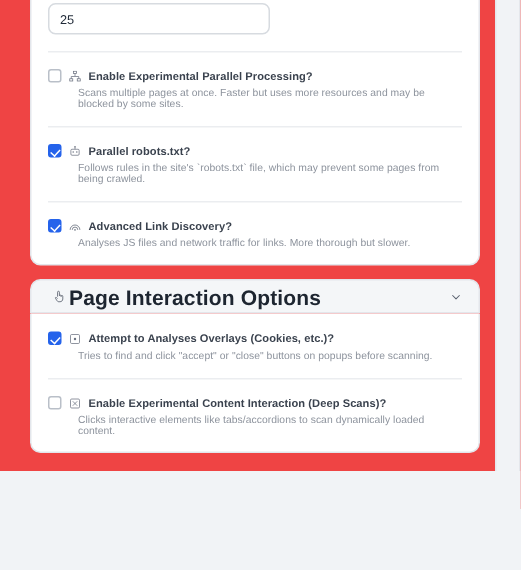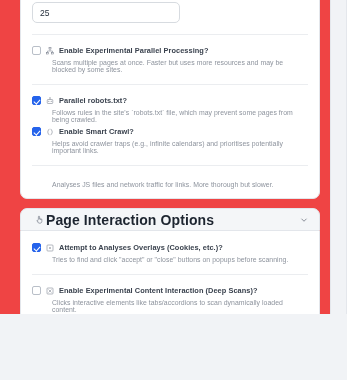--- a/index.html
+++ b/index.html
@@ -213,37 +213,35 @@
                 <circle cx="8" cy="1.6" r="1.1" fill="#6b7280"></circle>
                 <circle cx="5.6" cy="8.6" r="1" fill="#6b7280"></circle>
                 <circle cx="10.4" cy="8.6" r="1" fill="#6b7280"></circle>
               </svg>
             </span>
             <span class="opt-label">Parallel robots.txt?</span>
           </div>
           <div class="opt-desc">Follows rules in the site's `robots.txt` file, which may prevent some pages from being crawled.</div>
         </div>
 
-        <div class="opt-group" style="margin-top:2px;">
+
+        <div class="divider"></div>
+
+        <div class="opt-group pad-bot">
           <div class="opt-row">
             <span class="cbx checked"></span>
             <span class="ico">
               <svg width="8" height="8" viewBox="0 0 16 16">
-                <path d="M6 2.5C4 2.5 4.6 7 3 8c1.6 1 1 5.5 3 5.5" fill="none" stroke="#6b7280" stroke-width="1.1" stroke-linecap="round"></path>
-                <path d="M10 2.5c2 0 1.4 4.5 3 5.5-1.6 1-1 5.5-3 5.5" fill="none" stroke="#6b7280" stroke-width="1.1" stroke-linecap="round"></path>
-              </svg>
-            </span>
-            <span class="opt-label">Enable Smart Crawl?</span>
-          </div>
-          <div class="opt-desc">Helps avoid crawler traps (e.g., infinite calendars) and prioritises potentially important links.</div>
-        </div>
-
-        <div class="divider"></div>
-
-        <div class="opt-group pad-bot">
+                <path d="M1.5 12.5a6.5 6.5 0 0 1 13 0" fill="none" stroke="#6b7280" stroke-width="1.1"></path>
+                <path d="M4.3 12.5a3.7 3.7 0 0 1 7.4 0" fill="none" stroke="#6b7280" stroke-width="1.1"></path>
+                <circle cx="8" cy="12.5" r="1.1" fill="#6b7280"></circle>
+              </svg>
+            </span>
+            <span class="opt-label">Advanced Link Discovery?</span>
+          </div>
           <div class="opt-desc">Analyses JS files and network traffic for links. More thorough but slower.</div>
         </div>
 
       </div>
     </div>
 
     <div class="sec-header">
       <span class="sec-left-ico ico">
         <svg width="9" height="9" viewBox="0 0 16 16">
           <path d="M6 8.5V3.2a1.1 1.1 0 0 1 2.2 0v4.1" fill="none" stroke="#5b6270" stroke-width="1"></path>

